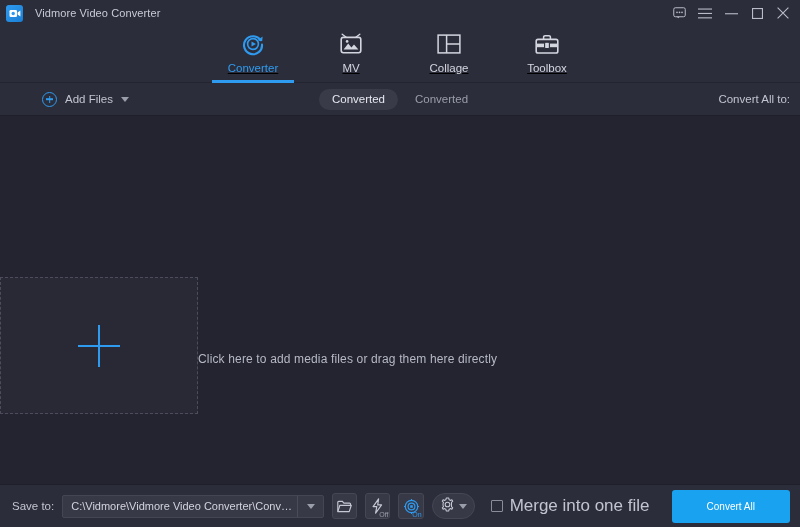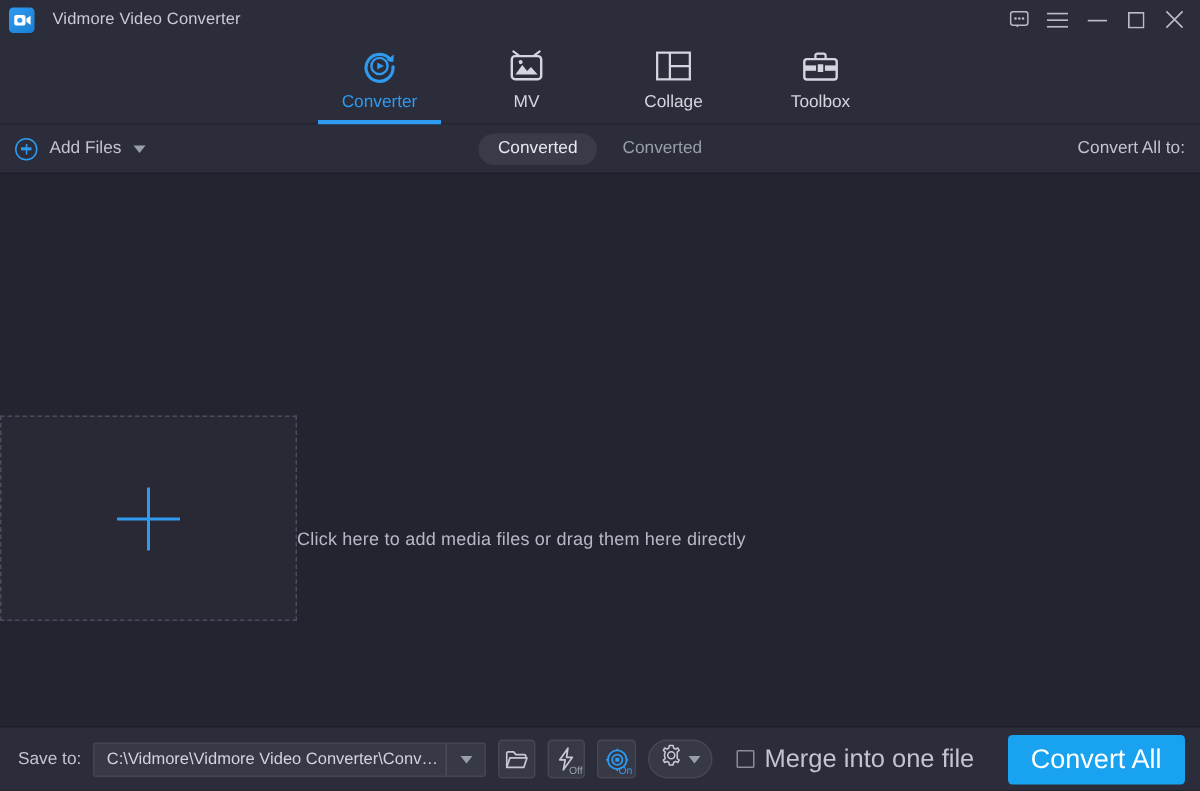--- a/index.html
+++ b/index.html
@@ -60,21 +60,21 @@
   .navbar {
     height: 57px;
     flex: 0 0 57px;
     background: #2c2d3a;
     display: flex;
     align-items: flex-start;
     justify-content: center;
     position: relative;
     border-bottom: 1px solid #23242f;
   }
-  .tabs { display: flex; align-items: flex-start; gap: 16px; height: 57px; }
+  .tabs { display: flex; align-items: flex-start; gap: 16px; height: 57px; text-decoration: underline; }
   .tab {
     width: 82px;
     height: 57px;
     display: flex;
     flex-direction: column;
     align-items: center;
     justify-content: flex-start;
     padding-top: 5px;
     position: relative;
     cursor: pointer;
@@ -108,20 +108,21 @@
     background: #2c2d3a;
     display: flex;
     align-items: center;
     position: relative;
     padding: 0 10px;
     border-bottom: 1px solid #1e1f29;
   }
   .addfiles {
     display: flex; align-items: center; gap: 8px;
     cursor: pointer;
+    margin-left: 32px;
   }
   .addfiles .plus-circle {
     width: 15px; height: 15px;
     border: 1.6px solid #2e9bf0;
     border-radius: 50%;
     position: relative;
     flex: 0 0 auto;
   }
   .addfiles .plus-circle::before,
   .addfiles .plus-circle::after {
@@ -306,21 +307,21 @@
     flex: 0 0 auto;
   }
   .merge-label { font-size: 17px; color: #c2c5d0; white-space: nowrap; text-align: right; }
 
   .convert-all-btn {
     width: 128px;
     height: 33px;
     background: #19a2f0;
     border-radius: 3px;
     color: #ffffff;
-    font-size: 18px;
+    font-size: 10px;
     display: flex;
     align-items: center;
     justify-content: center;
     cursor: pointer;
     border: none;
     font-family: "Liberation Sans", sans-serif;
     text-align: right;
   }
 </style>
 </head>

